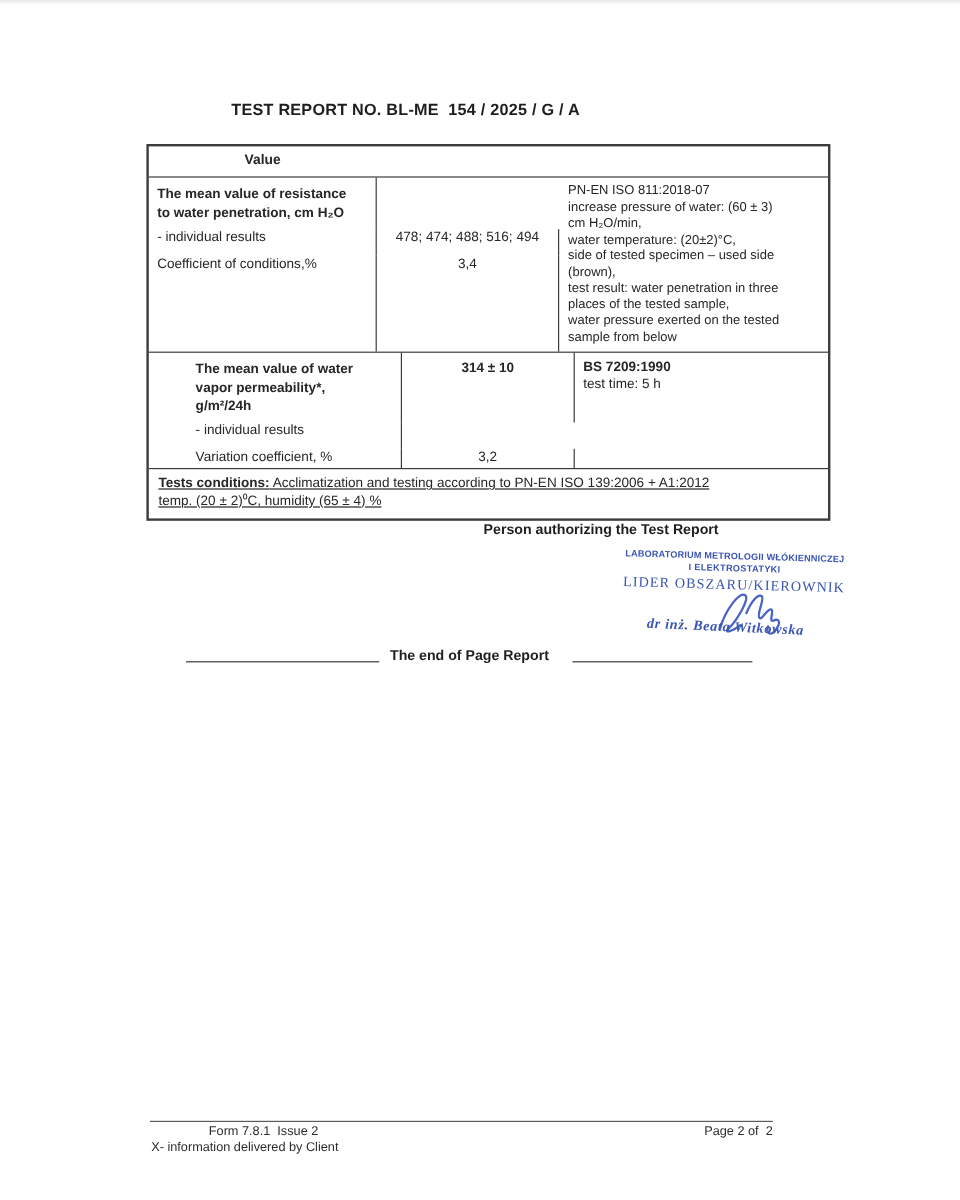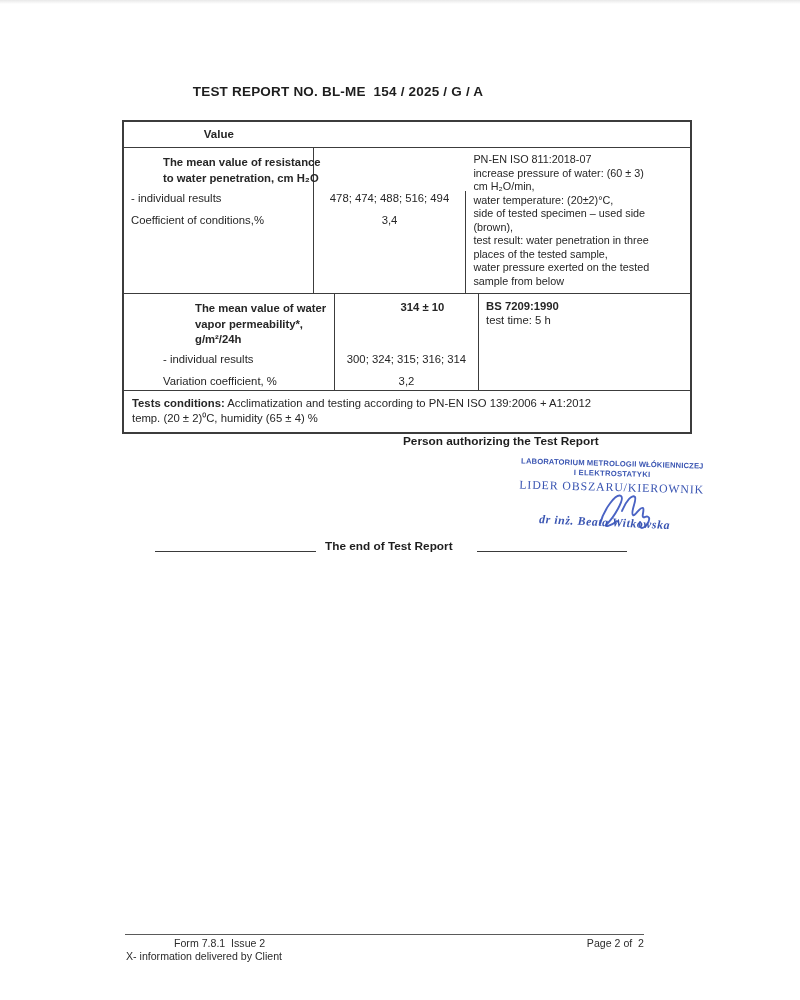--- a/index.html
+++ b/index.html
@@ -36,30 +36,30 @@
 
   .drow {
     display:grid; grid-template-columns:33.5% 27% 39.5%;
     border-bottom:1.5px solid #3c3c3c;
   }
   .drow-0 { grid-template-rows:43px 22px 1fr; min-height:137px; }
   .drow-1 { grid-template-rows:58px 22px 1fr; min-height:97px;padding-left:32px; }
   .c1 { grid-column:1; border-right:1.5px solid #3c3c3c; padding-left:7px; padding-right:2px; }
   .c2 { grid-column:2; border-right:1.5px solid #3c3c3c; text-align:center; }
   .c3 { grid-column:3; grid-row:1 / 4; padding:5px 0 5px 7px; }
-  .r1 { grid-row:1;margin-left:32px; } .r2 { grid-row:2; } .r3 { grid-row:3; }
+  .r1 { grid-row:1; } .r2 { grid-row:2; } .r3 { grid-row:3; }
   .param-title { font-weight:bold; padding-top:7px; line-height:15.5px; white-space:pre; }
   .mean-val { font-weight:bold; padding-top:7px; }
   .plain { line-height:15px; }
   .remarks-block { font-size:10.8px; line-height:13.55px; white-space:pre; overflow:hidden; }
   .remarks-standard { font-weight:bold; font-size:11.3px; line-height:14px; }
   .remarks-note { font-size:11.3px; line-height:14px; }
 
   .conditions {
-    padding:5px 8px 7px; line-height:14.5px; font-size:11.3px; white-space:pre-wrap;
+    padding:5px 8px 7px; line-height:14.5px; font-size:11.3px; white-space:pre-wrap;text-decoration:underline;
   }
   .conditions .lbl { font-weight:bold; }
 
   
   .authorizing {
     position:absolute; left:403px; top:434px;
     font-weight:bold; font-size:11.8px; color:#1e1e1e;
   }
   .stamp {
     position:absolute; left:514px; top:459px; width:196px;
@@ -124,21 +124,20 @@
     <div class="drow drow-1">
       <div class="c1 r1 param-title">The mean value of water
 vapor permeability*,
 g/m²/24h</div>
       <div class="c2 r1 mean-val">314 ± 10</div>
       <div class="c3">
         <div class="remarks-standard">BS 7209:1990</div>
         <div class="remarks-note">test time: 5 h</div>
       </div>
       <div class="c1 r2 plain">- individual results</div>
-      <div class="c2 r2 plain">300; 324; 315; 316; 314</div>
       <div class="c1 r3 plain">Variation coefficient, %</div>
       <div class="c2 r3 plain">3,2</div>
     </div>
 
     <div class="conditions"><span class="lbl">Tests conditions:</span><span> Acclimatization and testing according to PN-EN ISO 139:2006 + A1:2012</span>
 <span>temp. (20 ± 2)⁰C, humidity (65 ± 4) %</span></div>
   </div>
 
   <div class="authorizing">Person authorizing the Test Report</div>
 
@@ -151,20 +150,20 @@
   <svg class="signature" width="66" height="42" viewBox="0 0 66 42">
     <g fill="none" stroke="#4a63c4" stroke-width="1.9" stroke-linecap="round" stroke-linejoin="round">
       <path d="M7 35 C 11 20, 23 4, 28 7 C 32 10, 21 28, 14 35 C 10 39, 18 37, 24 32"></path>
       <path d="M29 22 C 33 12, 39 5, 42 8 C 44 11, 37 24, 40 26 C 42 28, 47 17, 50 19 C 52 21, 47 30, 52 28 C 56 26, 58 30, 54 35 C 50 41, 45 40, 47 33"></path>
     </g>
   </svg>
 
   <div class="stamp-name">dr inż. Beata Witkowska</div>
 
   <div class="end-line-left"></div>
-  <div class="end-label">The end of Test Report</div>
+  <div class="end-label">The end of Page Report</div>
   <div class="end-line-right"></div>
 
   <div class="footer-divider"></div>
   <div class="footer-form">Form 7.8.1  Issue 2</div>
   <div class="footer-note">X- information delivered by Client</div>
   <div class="footer-page">Page 2 of  2</div>
 </div>
 
 </body></html>

